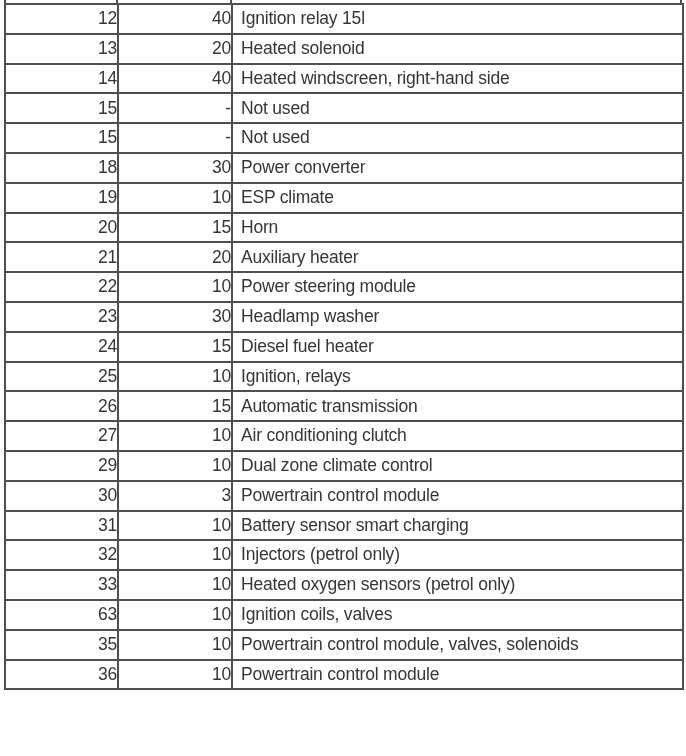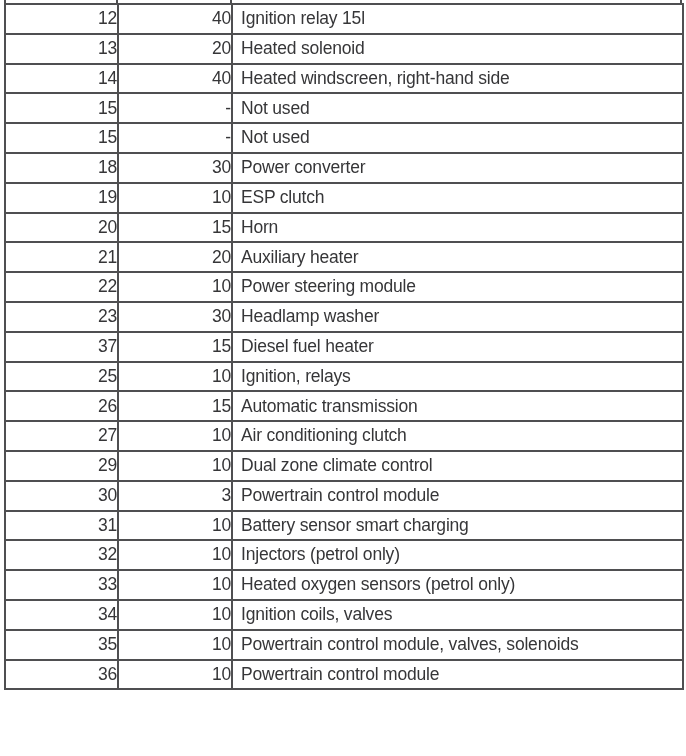--- a/index.html
+++ b/index.html
@@ -117,21 +117,21 @@
 
   <tr>
     <td class="num">18</td>
     <td class="num">30</td>
     <td class="desc">Power converter</td>
   </tr>
 
   <tr>
     <td class="num">19</td>
     <td class="num">10</td>
-    <td class="desc">ESP clutch</td>
+    <td class="desc">ESP climate</td>
   </tr>
 
   <tr>
     <td class="num">20</td>
     <td class="num">15</td>
     <td class="desc">Horn</td>
   </tr>
 
   <tr>
     <td class="num">21</td>
@@ -145,21 +145,21 @@
     <td class="desc">Power steering module</td>
   </tr>
 
   <tr>
     <td class="num">23</td>
     <td class="num">30</td>
     <td class="desc">Headlamp washer</td>
   </tr>
 
   <tr>
-    <td class="num">37</td>
+    <td class="num">24</td>
     <td class="num">15</td>
     <td class="desc">Diesel fuel heater</td>
   </tr>
 
   <tr>
     <td class="num">25</td>
     <td class="num">10</td>
     <td class="desc">Ignition, relays</td>
   </tr>
 
@@ -200,21 +200,21 @@
     <td class="desc">Injectors (petrol only)</td>
   </tr>
 
   <tr>
     <td class="num">33</td>
     <td class="num">10</td>
     <td class="desc">Heated oxygen sensors (petrol only)</td>
   </tr>
 
   <tr>
-    <td class="num">34</td>
+    <td class="num">63</td>
     <td class="num">10</td>
     <td class="desc">Ignition coils, valves</td>
   </tr>
 
   <tr>
     <td class="num">35</td>
     <td class="num">10</td>
     <td class="desc">Powertrain control module, valves, solenoids</td>
   </tr>
 

